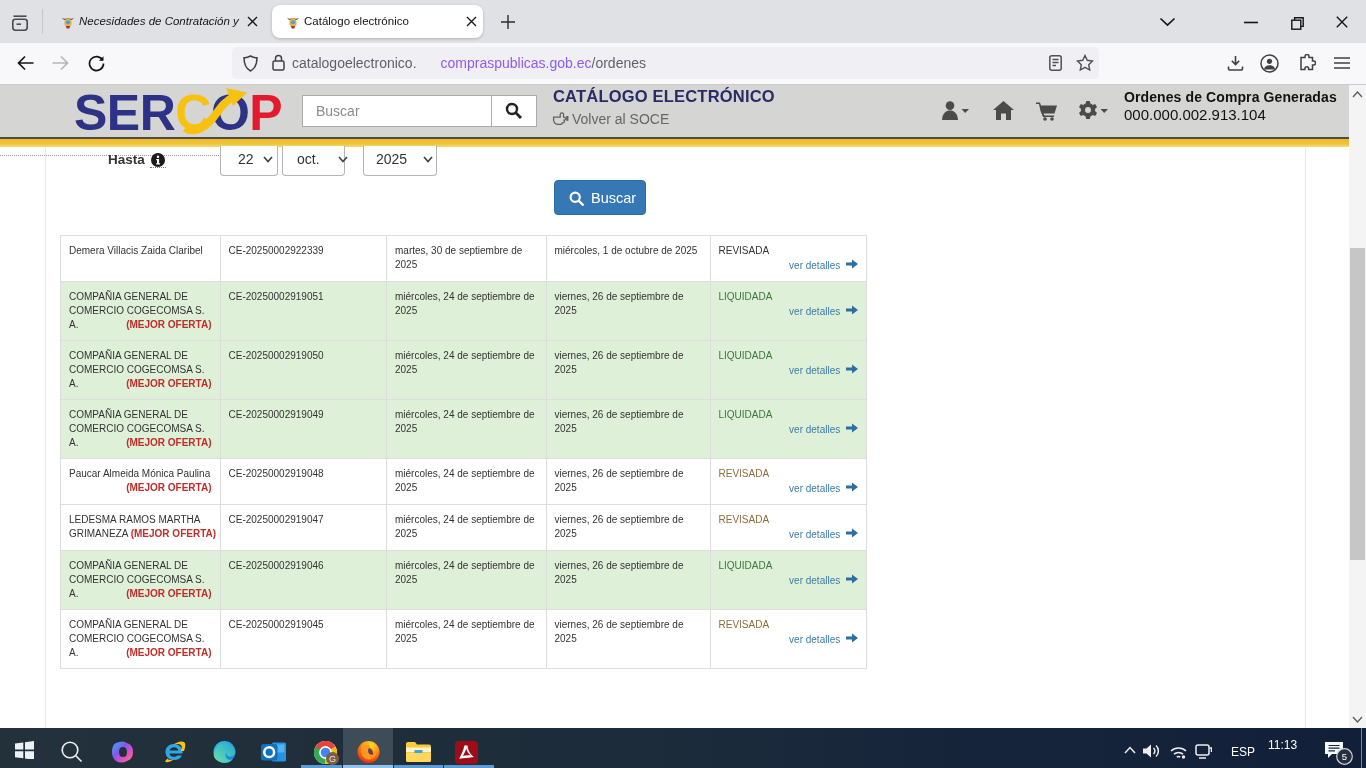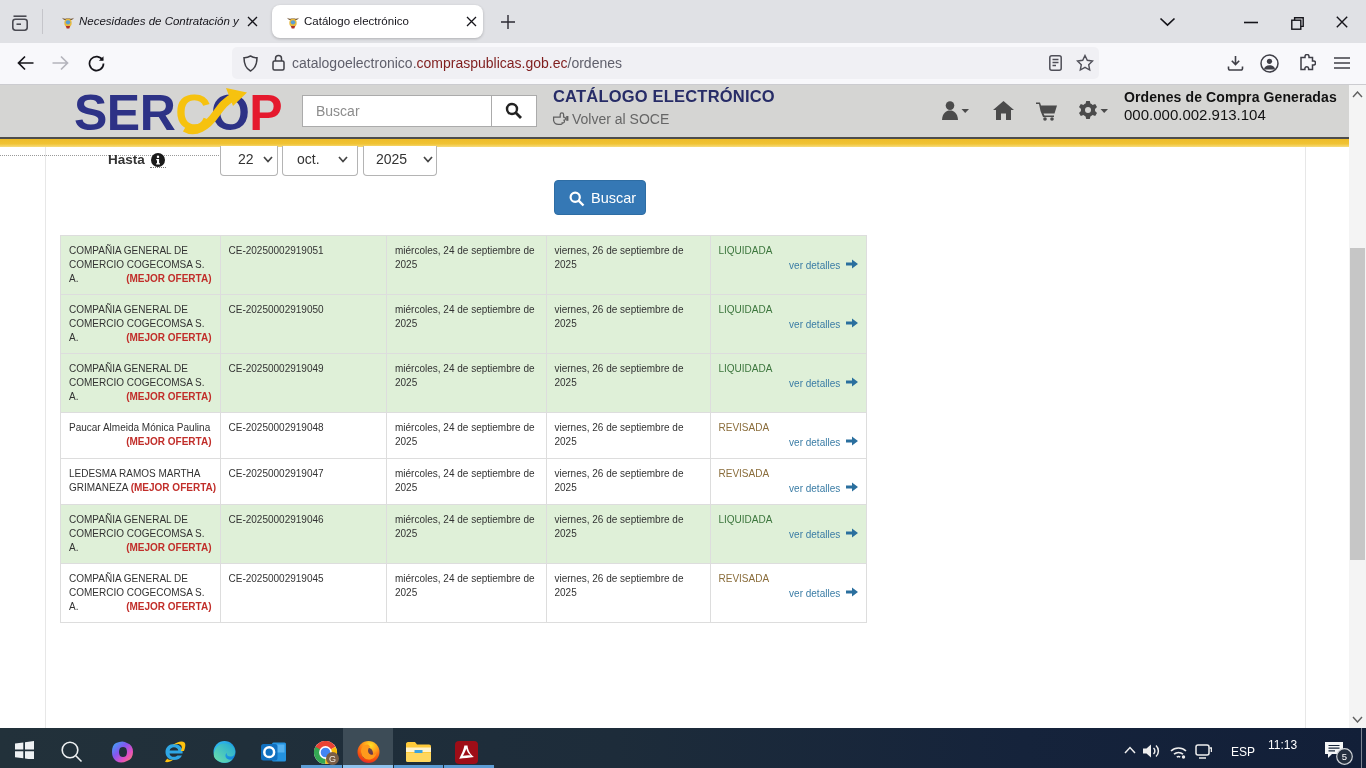--- a/index.html
+++ b/index.html
@@ -9,21 +9,21 @@
   svg { display:block; }
 
   
   #tabbar { position:absolute; left:0; top:0; width:1366px; height:43px; background:#e0e1e5; }
   #navbar { position:absolute; left:0; top:43px; width:1366px; height:42px; background:#f8f8fb; border-bottom:1px solid #ccccd0; }
   #urlbar { position:absolute; left:232px; top:47px; width:867px; height:32px; background:#f0f0f4; border-radius:5px; }
   #tabsep { position:absolute; left:42px; top:9px; width:1px; height:25px; background:#c5c5ca; }
   .tab-active { position:absolute; left:272px; top:5px; width:211px; height:33px; background:#ffffff; border-radius:8px; box-shadow:0 1px 3px rgba(0,0,0,.22); }
   .tabtitle { position:absolute; font-size:11.5px; color:#15141a; white-space:nowrap; }
   #urltext { position:absolute; left:292px; top:55px; font-size:14px; color:#5f5f6b; white-space:nowrap; }
-  #urltext b { color:#7f1d1d; font-weight:normal; }
+  #urltext b { color:#8b5cf6; font-weight:normal;margin-left:24px; }
 
   
   #pagehead { position:absolute; left:0; top:85px; width:1349px; height:52px; background:#d5d5d3; }
   #darkline { position:absolute; left:0; top:137px; width:1349px; height:1.5px; background:#4c4c4c; }
   #yellowbar { position:absolute; left:0; top:138.5px; width:1349px; height:8px; background:linear-gradient(180deg,#eebc29 0%, #f0c335 60%, #f7dc7c 100%); }
   #content { position:absolute; left:0; top:147px; width:1349px; height:581px; background:#ffffff; }
 
   #logo { position:absolute; left:74px; top:88px; font-size:50px; line-height:50px; font-weight:bold; letter-spacing:-0.5px; }
   #searchinput { position:absolute; left:302px; top:95px; width:190px; height:32px; background:#fff; border:1px solid #ababab; }
   #searchinput span { color:#8c8c8c; font-size:14px; position:absolute; left:13px; top:7px; }
@@ -231,21 +231,21 @@
   <path d="M5.2 6 H8.1 V10.3 H9 V11.5 H5.2 V10.3 H6 V7.2 H5.2 Z" fill="#fff"></path>
 </svg>
 <div id="dots2"></div>
 
 <div class="sel" style="left:220px; width:58px;">
     <span class="txt" style="left:17px;">22</span>
   <svg class="abs" style="left:42px; top:10px;" width="10" height="7" viewBox="0 0 10 7">
       <path d="M1 1 L5 5.5 L9 1" stroke="#444" stroke-width="1.7" fill="none"></path>
     </svg>
 </div>
-<div class="sel" style="left:282px; width:76px;">
+<div class="sel" style="left:282px; width:63px;">
     <span class="txt" style="left:14px;">oct.</span>
   <svg class="abs" style="left:55px; top:10px;" width="10" height="7" viewBox="0 0 10 7">
       <path d="M1 1 L5 5.5 L9 1" stroke="#444" stroke-width="1.7" fill="none"></path>
     </svg>
 </div>
 <div class="sel" style="left:363px; width:74px;">
     <span class="txt" style="left:12px;">2025</span>
   <svg class="abs" style="left:59px; top:10px;" width="10" height="7" viewBox="0 0 10 7">
       <path d="M1 1 L5 5.5 L9 1" stroke="#444" stroke-width="1.7" fill="none"></path>
     </svg>
@@ -261,20 +261,32 @@
 
 <table id="tbl">
   <colgroup>
     <col style="width:159.5px">
       <col style="width:166.5px">
       <col style="width:159.5px">
       <col style="width:164px">
       <col style="width:156.5px">
   </colgroup>
   <tbody>
+  <tr>
+    <td>Demera Villacis Zaida Claribel</td>
+    <td>CE-20250002922339</td>
+    <td>martes, 30 de septiembre de<br>2025</td>
+    <td>miércoles, 1 de octubre de 2025</td>
+    <td>
+          <div class="st-dark">REVISADA</div>
+          <div class="vd">ver detalles <svg width="12" height="12" viewBox="0 0 12 12">
+              <path d="M0 4.5 H6 V1.5 L12 6 L6 10.5 V7.5 H0 Z" fill="#2a6f9e"></path>
+            </svg></div>
+        </td>
+  </tr>
   <tr class="g">
     <td>COMPAÑIA GENERAL DE<br>COMERCIO COGECOMSA S.<br><span class="flexline">
             <span>A.</span>
             <span class="mejor">(MEJOR OFERTA)</span>
           </span></td>
     <td>CE-20250002919051</td>
     <td>miércoles, 24 de septiembre de<br>2025</td>
     <td>viernes, 26 de septiembre de<br>2025</td>
     <td>
           <div class="st-green">LIQUIDADA</div>

